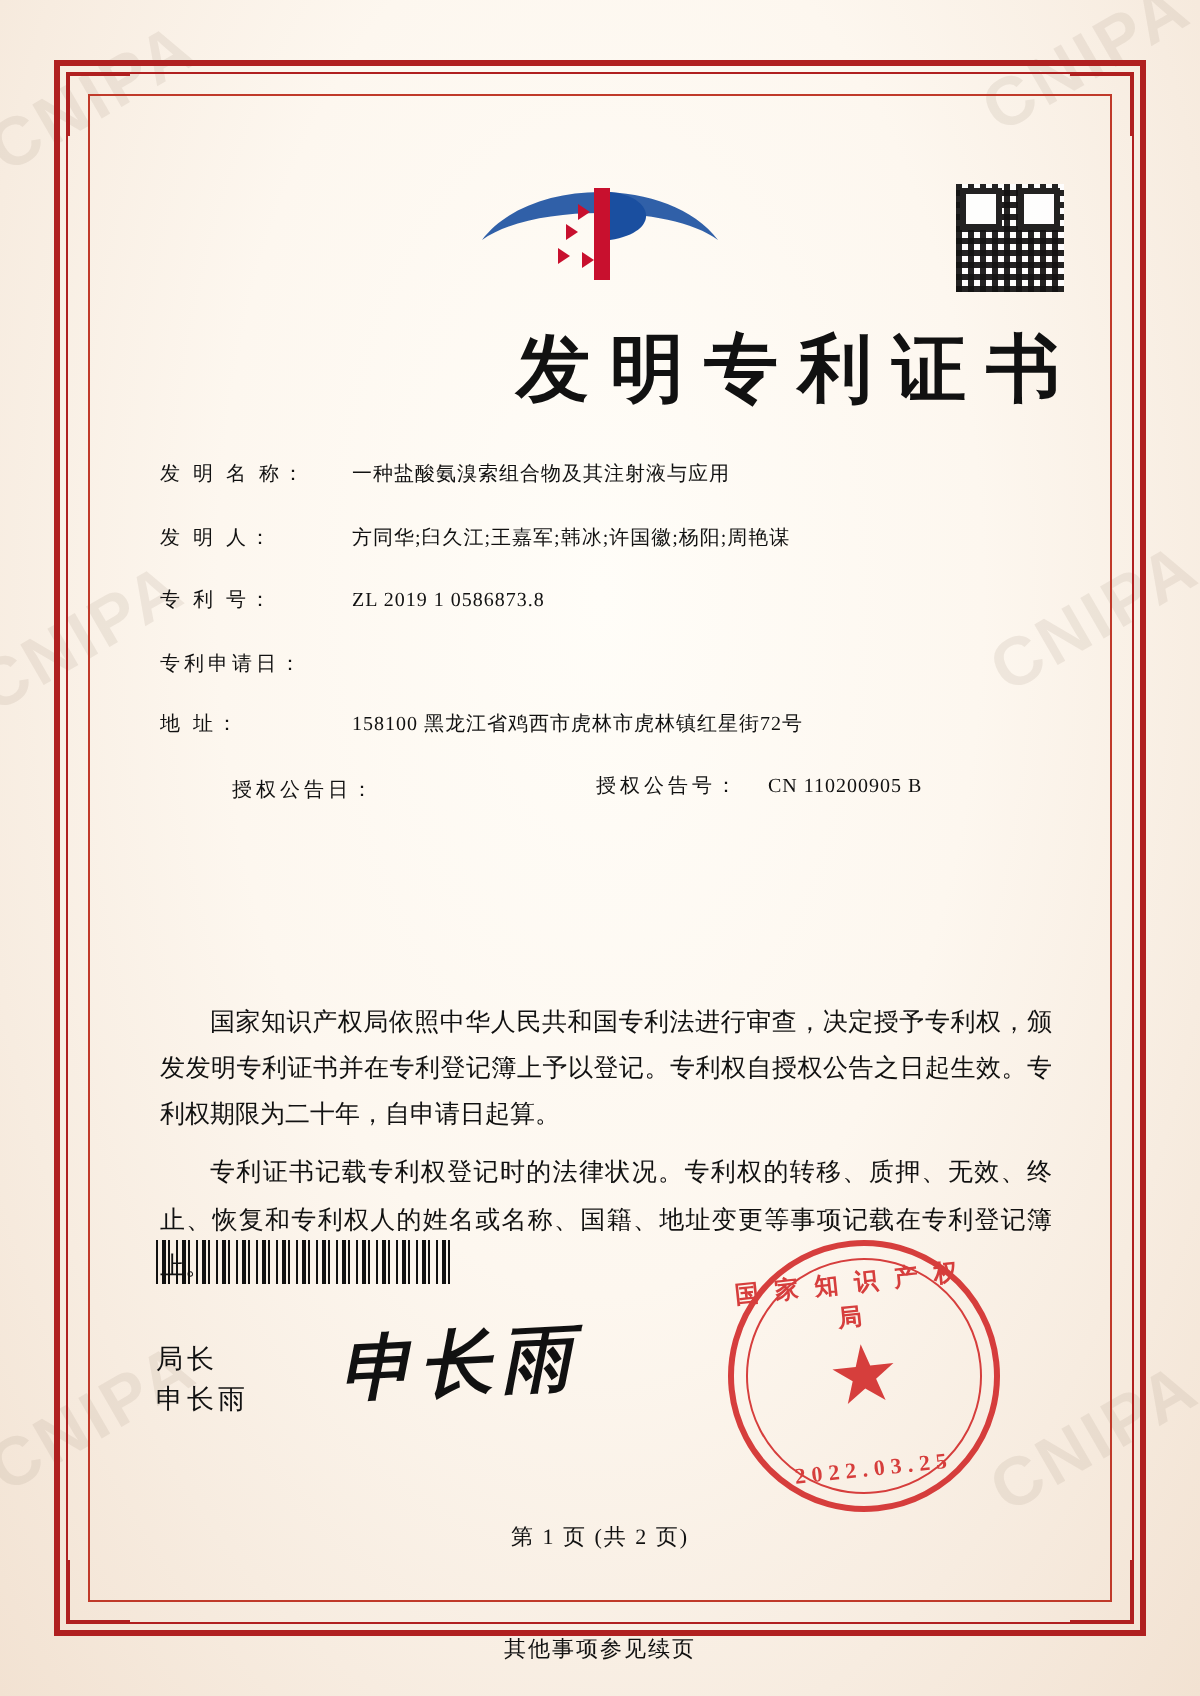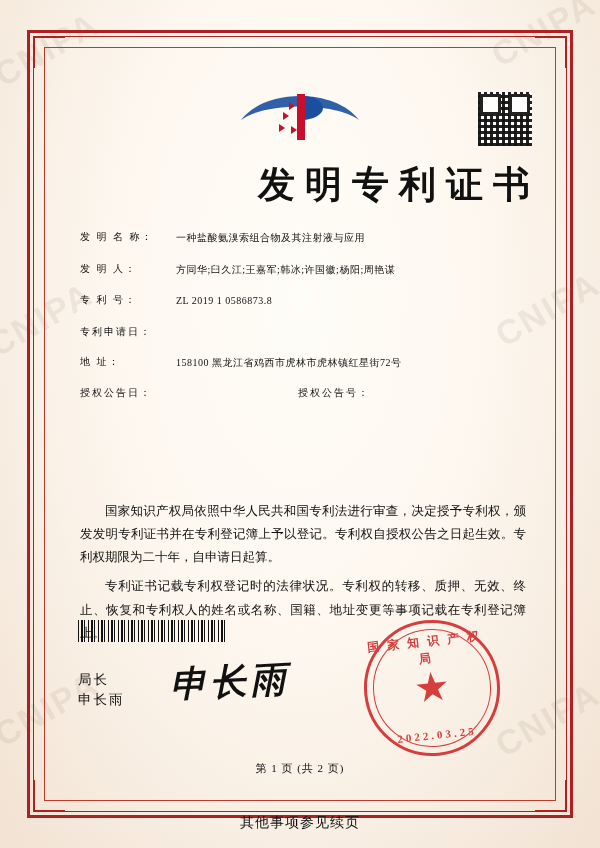--- a/index.html
+++ b/index.html
@@ -164,20 +164,21 @@
     letter-spacing: 0.5px;
     line-height: 1.55;
   }
   .field-value .sub {
     display: block;
   }
   .row-two {
     display: flex;
     align-items: flex-end;
     margin-bottom: 16px;
+    margin-left: 36px;
   }
   .row-two .half {
     display: flex;
     flex: 1;
   }
   .row-two .half .field-label { width: 96px; flex: 0 0 96px; }
   .row-two .half2 { flex: 0 0 230px; display: flex; }
   .row-two .half2 .field-label { width: 86px; flex: 0 0 86px; }
 
   
@@ -285,21 +286,21 @@
     text-align: center;
     font-size: 11px;
     color: #111;
     letter-spacing: 1px;
   }
   .footnote {
     position: absolute;
     left: 0; right: 0;
     bottom: 16px;
     text-align: center;
-    font-size: 14px;
+    font-size: 11px;
     color: #111;
     letter-spacing: 1px;
   }
 </style>
 </head>
 <body>
 
 <div id="certificate">
 
   <div class="wm" style="left:-10px; top:30px; font-size:34px;">CNIPA</div>
@@ -362,20 +363,21 @@
         <div class="field-label">地 址：</div>
         <div class="field-value">158100 黑龙江省鸡西市虎林市虎林镇红星街72号</div>
       </div>
 
       <div class="row-two">
         <div class="half">
           <div class="field-label">授权公告日：</div>
         </div>
         <div class="half2">
           <div class="field-label">授权公告号：</div>
+          <div class="field-value">CN 110200905 B</div>
         </div>
       </div>
 
     </div>
 
     <div class="paras">
       <p>国家知识产权局依照中华人民共和国专利法进行审查，决定授予专利权，颁发发明专利证书并在专利登记簿上予以登记。专利权自授权公告之日起生效。专利权期限为二十年，自申请日起算。</p>
       <p>专利证书记载专利权登记时的法律状况。专利权的转移、质押、无效、终止、恢复和专利权人的姓名或名称、国籍、地址变更等事项记载在专利登记簿上。</p>
     </div>
 

